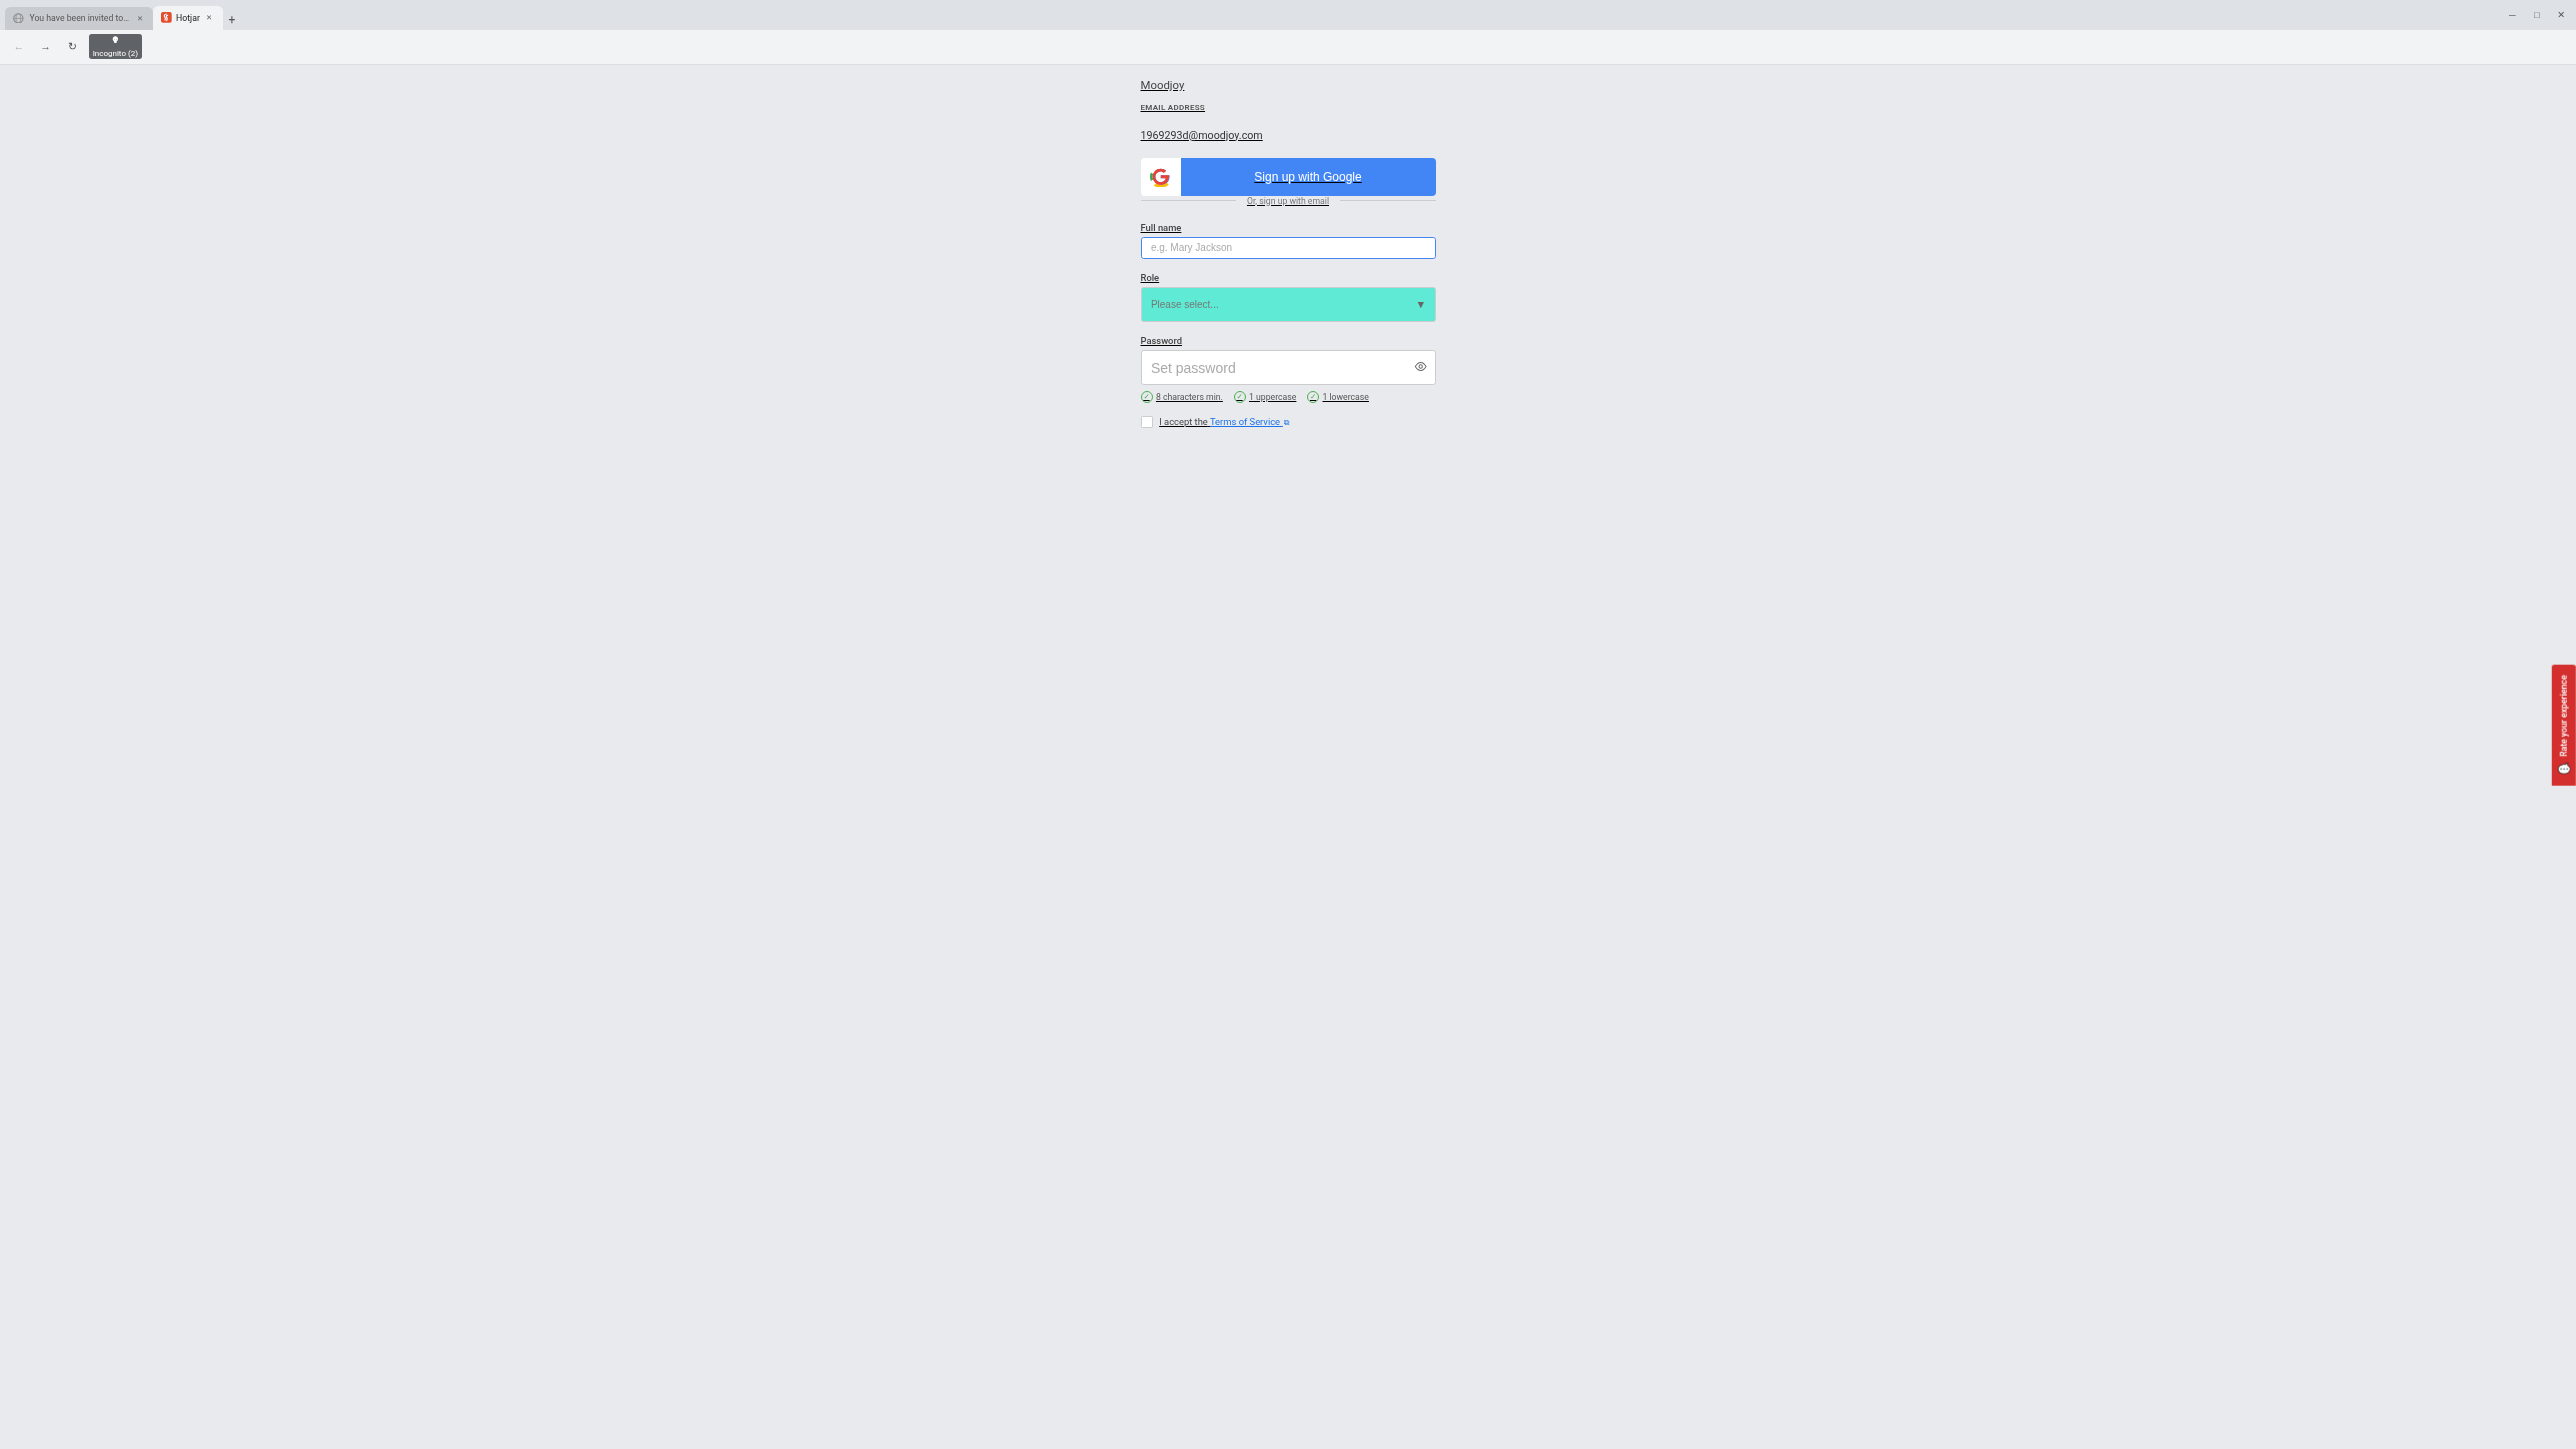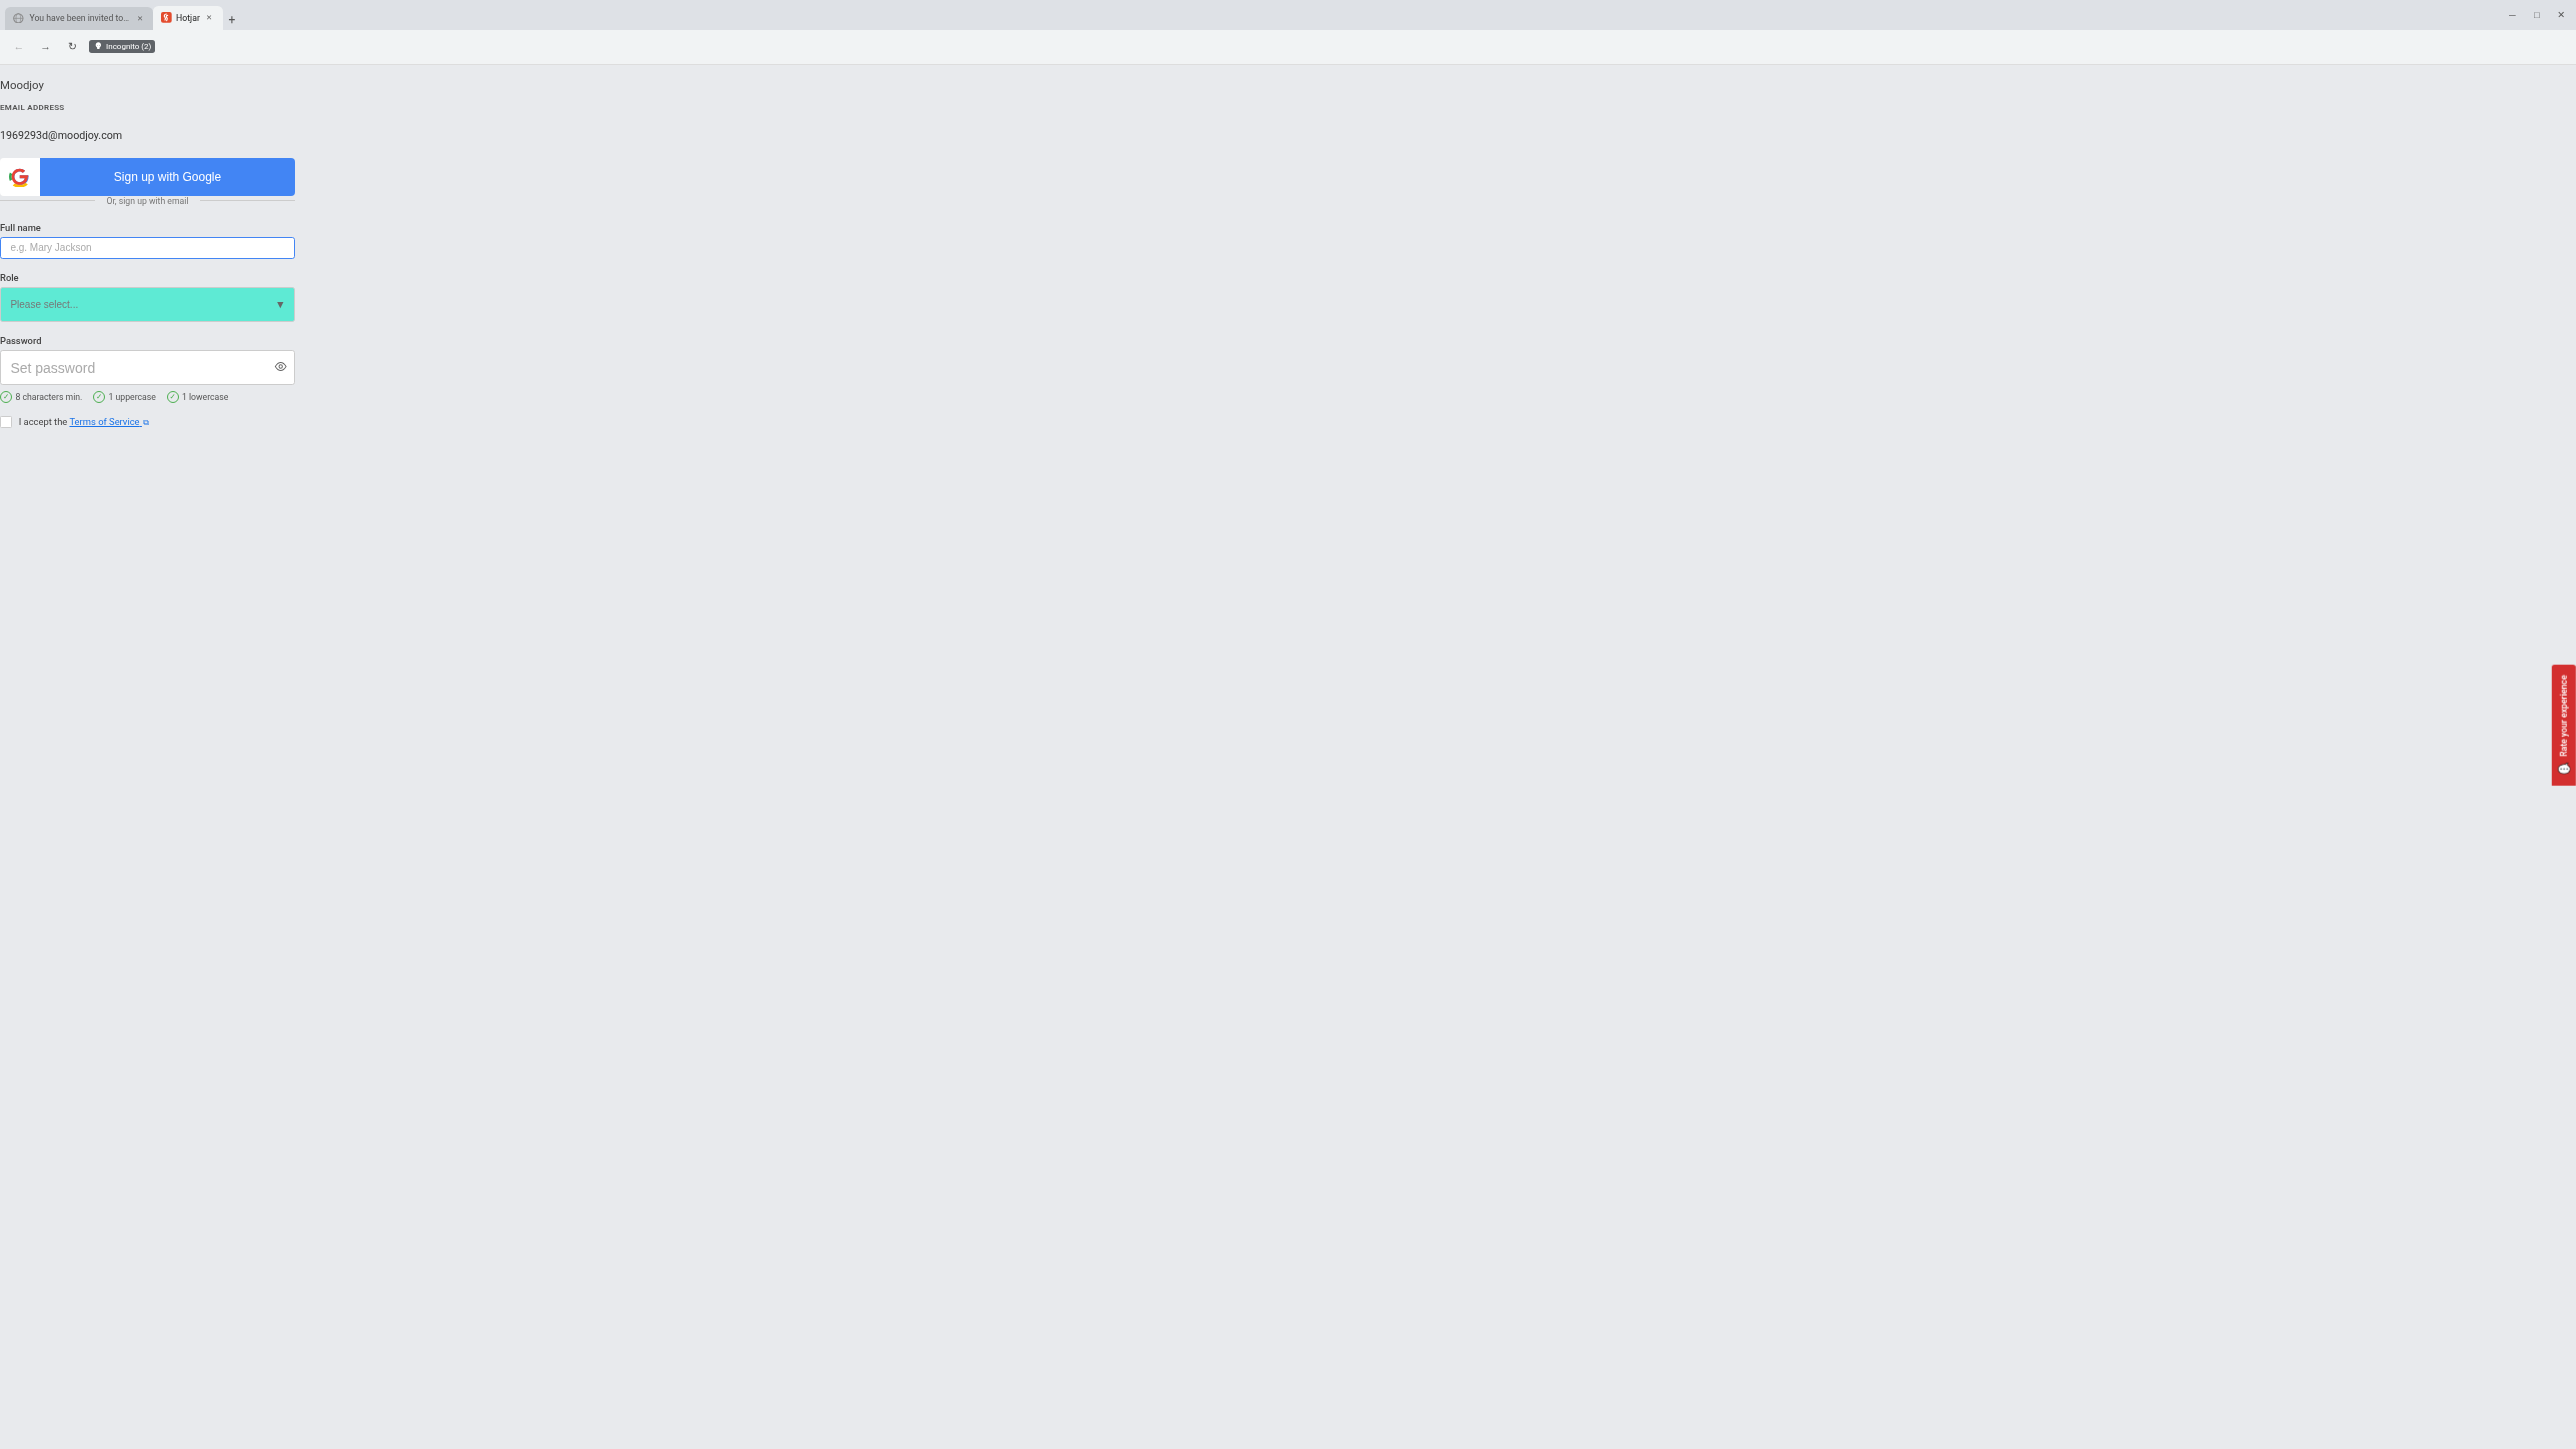--- a/index.html
+++ b/index.html
@@ -195,29 +195,32 @@
 
     .incognito-badge {
       background: #5f6368;
       color: white;
       border-radius: 2.7px;
       padding: 1.3px 4px;
       font-size: 8px;
       display: flex;
       align-items: center;
       gap: 2.7px;
+      flex-direction: column;
     }
 
     
     .page-content {
       flex: 1;
       background: #e8eaed;
       overflow-y: auto;
       display: flex;
+      justify-content: center;
       padding: 13.4px 0 27px 0;
+      text-decoration: underline;
     }
 
     .form-container {
       background: transparent;
       width: 295px;
       padding: 0;
     }
 
     .org-name {
       font-size: 11.4px;

